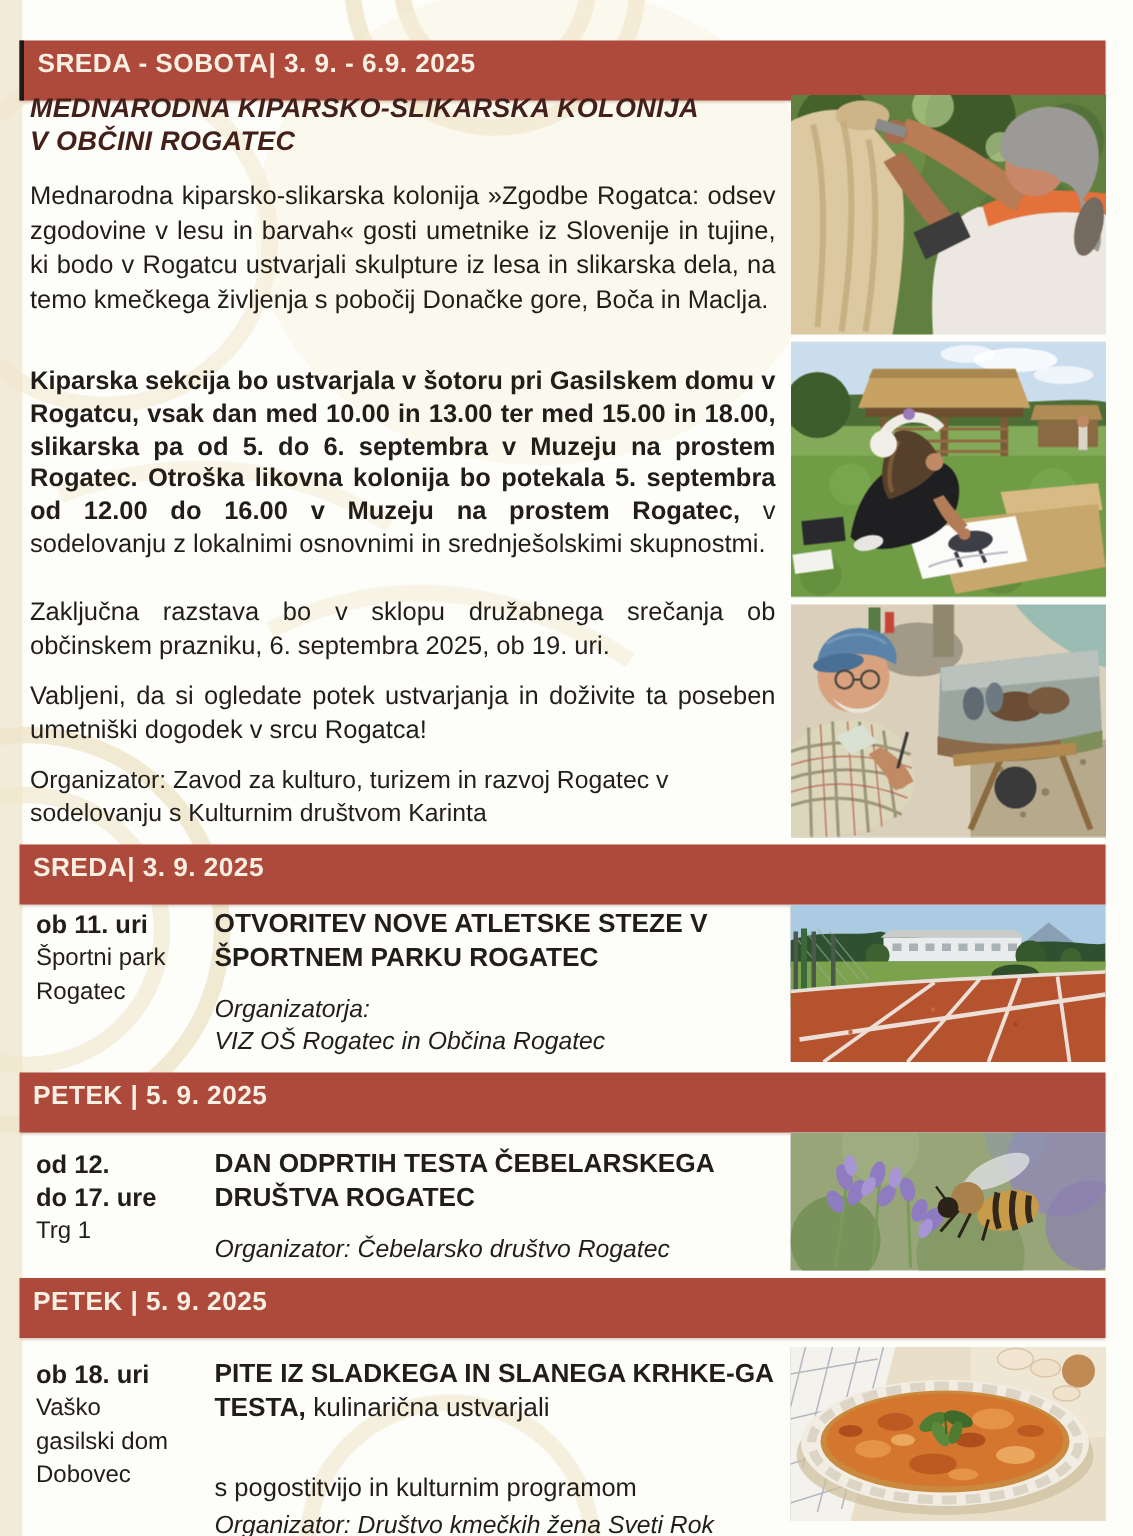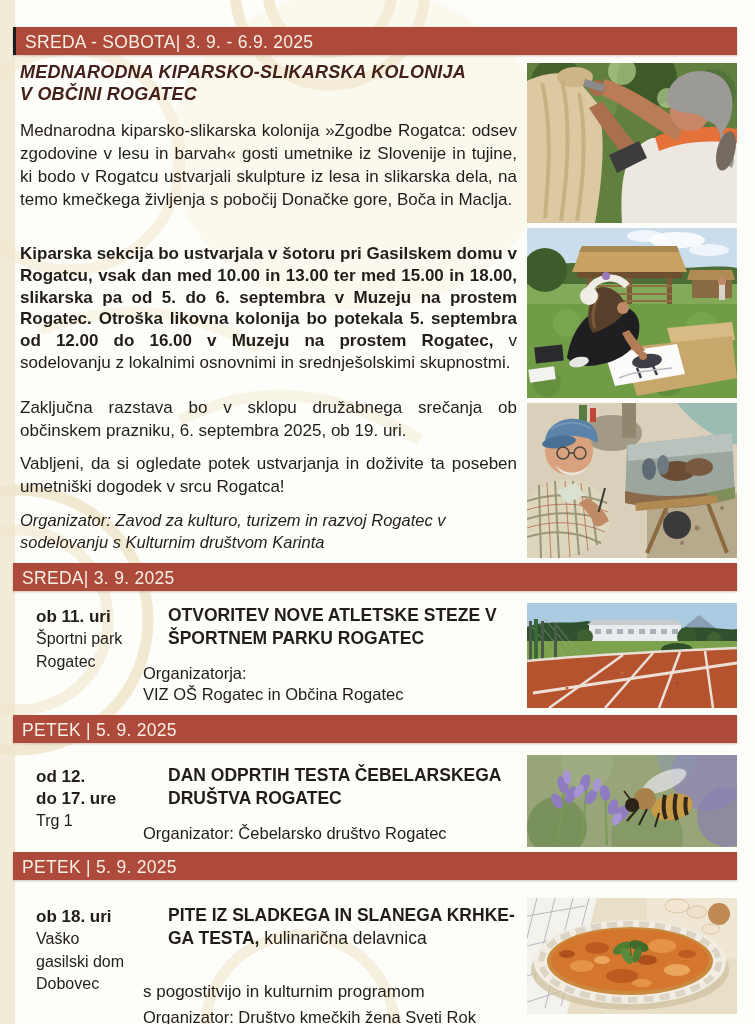--- a/index.html
+++ b/index.html
@@ -3,44 +3,44 @@
 <meta charset="utf-8">
 <style>
   html,body{margin:0;padding:0;background:#ffffff;}
   .page{
     position:relative;width:755px;height:1024px;overflow:hidden;
     background:#fdfdf9;color:#221d19;
     font-family:"Liberation Sans","DejaVu Sans",sans-serif;
   }
   .watermark{position:absolute;left:0;top:0;width:755px;height:1024px;}
   .bar{
-    position:absolute;left:13px;width:724px;height:28px;box-sizing:border-box;
-    background:#ae4a3c;color:#f8efe3;font-weight:normal;font-size:17.5px;
+    position:absolute;left:13px;width:724px;height:40px;box-sizing:border-box;
+    background:#ae4a3c;color:#f8efe3;font-weight:bold;font-size:17.5px;
     line-height:30px;padding-left:9px;letter-spacing:.3px;
     box-shadow:0 1px 2px rgba(90,60,40,.28);
   }
   .bar-first{border-left:3px solid #1d1b1a;}
   .main-title{
     position:absolute;left:20px;top:62px;width:505px;margin:0;
     font-size:18px;line-height:21.5px;font-weight:bold;color:#44201a;letter-spacing:.2px;font-style:italic;
   }
   .main-title span{display:block;}
   .body-p{position:absolute;left:20px;width:497px;margin:0;font-size:17px;line-height:23px;text-align:justify;}
   .bold-p{font-weight:bold;line-height:21.8px;}
   .bold-p .reg{font-weight:normal;}
-  .italic-p{font-style:italic;text-align:left;font-size:16.5px;line-height:21.5px;}
+  .italic-p{text-align:left;font-size:16.5px;line-height:21.5px;}
   .photo{position:absolute;left:527px;width:210px;background:#ccc;}
   .photo svg{display:block;width:100%;height:100%;}
-  .evt-left{position:absolute;left:36px;width:120px;}
+  .evt-left{position:absolute;left:24px;width:120px;}
   .evt-time{font-weight:bold;font-size:17px;line-height:22px;}
   .evt-place{font-size:16px;line-height:22.5px;}
   .evt-right{position:absolute;left:143px;width:374px;}
-  .evt-title{margin:0;font-size:17.5px;font-weight:bold;line-height:23px;padding-left:25px;}
+  .evt-title{margin:0;font-size:17.5px;font-weight:bold;line-height:23px;}
   .evt-title .regular{font-weight:normal;}
-  .evt-org{font-size:16.5px;line-height:21px;margin-top:13px;}
+  .evt-org{font-style:italic;font-size:16.5px;line-height:21px;margin-top:13px;}
   .evt-org div{margin:0;}
   .evt-note{font-size:17px;line-height:22px;margin-top:31px;}
   .evt-org.tight{margin-top:4px;}
 </style>
 </head>
 <body>
 
 <div class="page">
 
   <svg class="watermark" viewBox="0 0 755 1024" aria-hidden="true">
@@ -333,21 +333,21 @@
   </div>
 
   <div class="evt-left" style="top:906px">
     <div class="evt-time">ob 18. uri</div>
     <div class="evt-place">Vaško</div>
     <div class="evt-place">gasilski dom</div>
     <div class="evt-place">Dobovec</div>
   </div>
 
   <div class="evt-right" style="top:904px">
-    <h2 class="evt-title"><span>PITE IZ SLADKEGA IN SLANEGA KRHKE-GA TESTA,</span><span class="regular"> kulinarična delavnica</span></h2>
+    <h2 class="evt-title"><span>PITE IZ SLADKEGA IN SLANEGA KRHKE-GA TESTA,</span><span class="regular"> kulinarična ustvarjali</span></h2>
     <div class="evt-note">s pogostitvijo in kulturnim programom</div>
     <div class="evt-org tight">
       <div>Organizator: Društvo kmečkih žena Sveti Rok</div>
     </div>
   </div>
 
   <figure class="photo" style="top:898px;height:116px;margin:0">
     <svg viewBox="0 0 210 116" preserveAspectRatio="none">
       <rect width="210" height="116" fill="#e9dfc9"></rect>
       <rect x="120" width="90" height="60" fill="#efe7d4"></rect>

